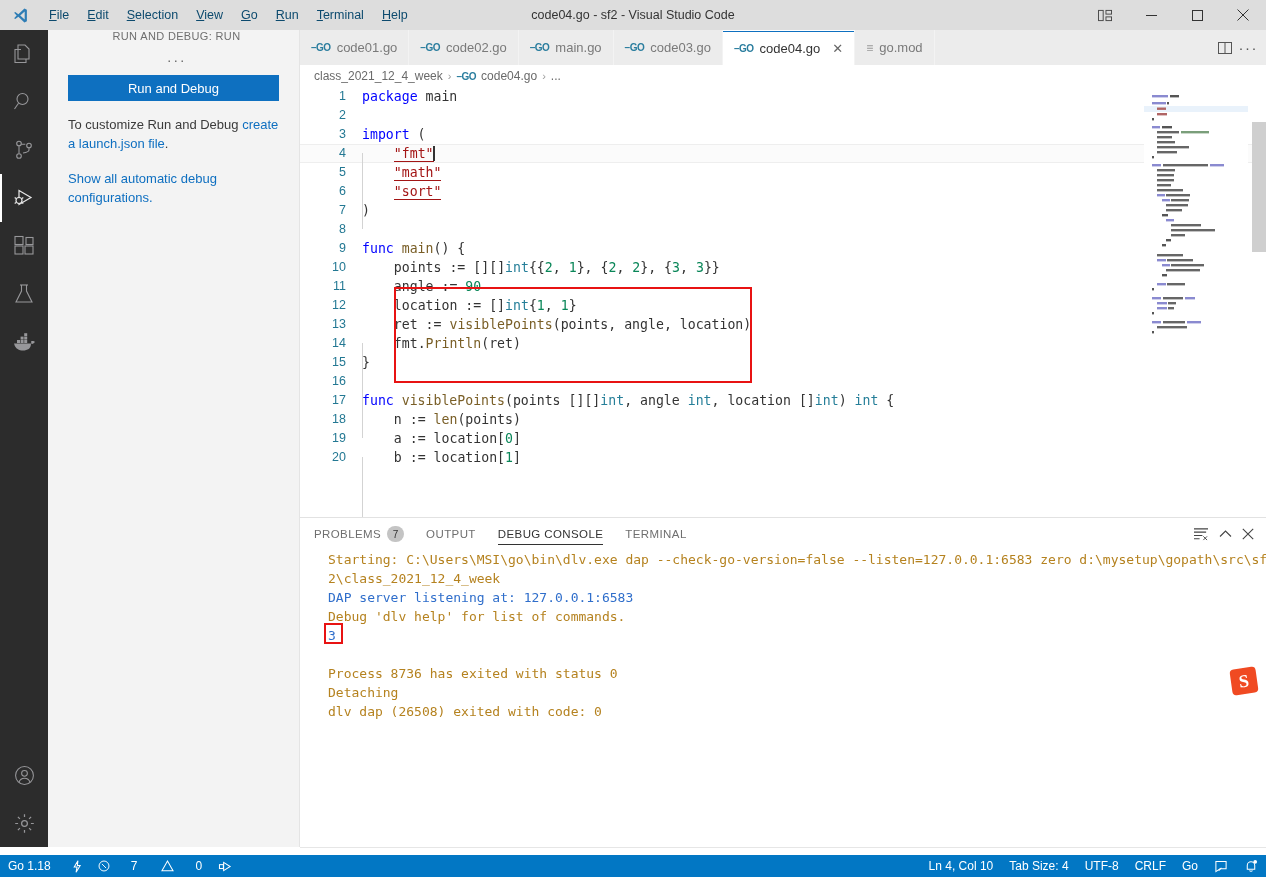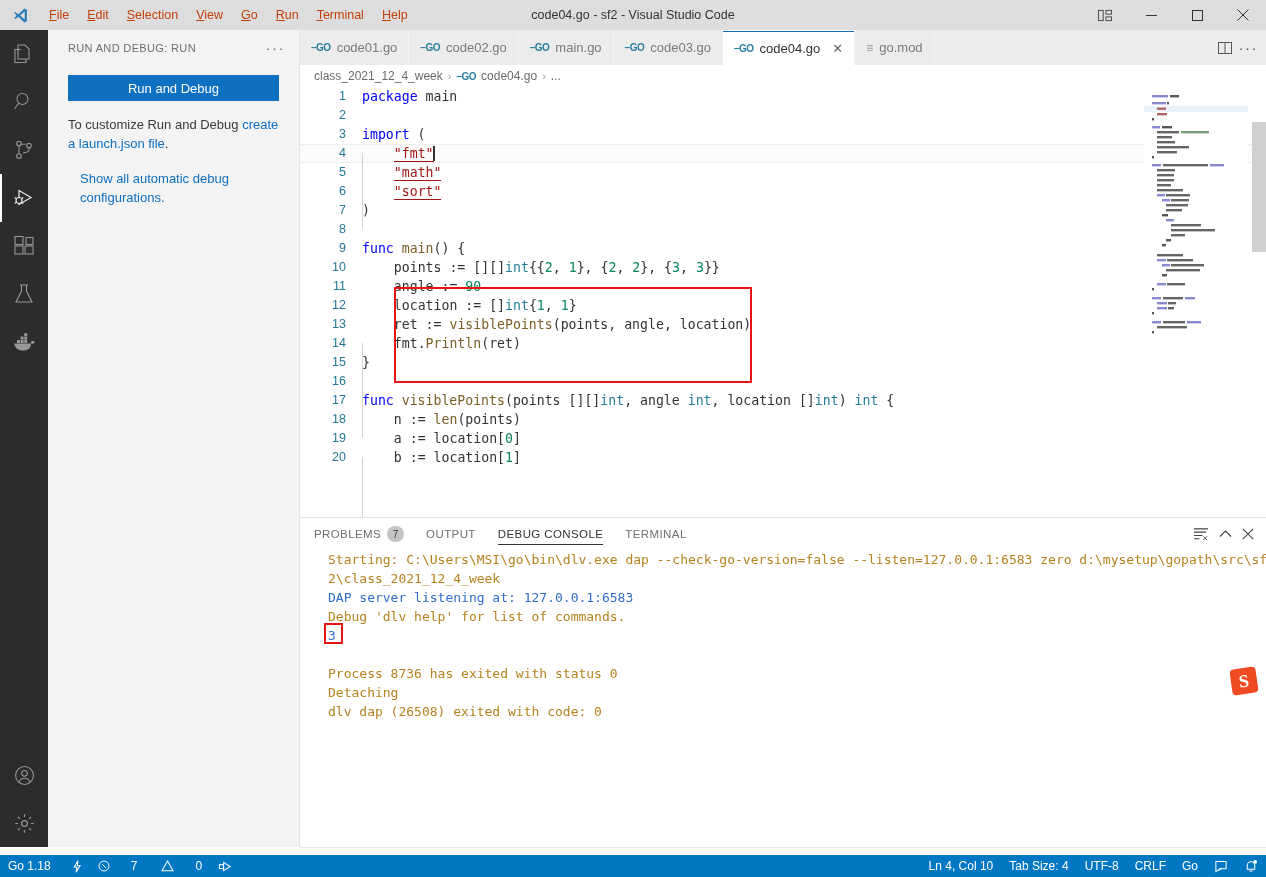--- a/index.html
+++ b/index.html
@@ -14,21 +14,21 @@
 
   
   .titlebar {
     position: absolute; top: 0; left: 0; width: 1266px; height: 30px;
     background: #dddddd; display: flex; align-items: center;
     font-size: 12.5px; color: #333;
   }
   .vs-logo { width: 40px; height: 30px; display: flex; align-items: center; justify-content: center; }
   .menu { display: flex; align-items: center; height: 30px; }
   .menu-item {
-    padding: 0 9px; height: 30px; line-height: 30px; font-size: 12.5px; color: #c2410c;
+    padding: 0 9px; height: 30px; line-height: 30px; font-size: 12.5px; color: #0c4a6e;
     cursor: default;
   }
   .menu-item u { text-decoration: underline; }
   .title-center {
     position: absolute; left: 0; right: 0; text-align: center;
     font-size: 12.5px; color: #333; pointer-events: none;
   }
   .win-ctrls { position: absolute; right: 0; top: 0; height: 30px; display: flex; }
   .win-btn { width: 46px; height: 30px; display: flex; align-items: center; justify-content: center; color: #333; }
   .layout-btn { width: 46px; height: 30px; display: flex; align-items: center; justify-content: center; }
@@ -48,34 +48,34 @@
   }
   .act-spacer { flex: 1; }
 
   
   .sidebar {
     position: absolute; left: 48px; top: 30px; width: 252px; height: 817px;
     background: #f3f3f3; border-right: 1px solid #e4e4e4;
   }
   .sidebar-title {
     height: 35px; display: flex; align-items: center; padding: 0 14px 0 20px;
-    font-size: 11px; letter-spacing: .35px; color: #6f6f6f; text-transform: uppercase;
+    font-size: 11px; letter-spacing: .35px; color: #6f6f6f; text-transform: uppercase; flex-direction: column;
   }
   .sidebar-title .ttl { flex: 1; }
   .sidebar-more { color: #6f6f6f; font-size: 15px; letter-spacing: 1.5px; line-height: 10px; }
   .run-btn {
     margin: 10px 20px 0 20px; height: 26px; background: #0e70c0; color: #ffffff;
     display: flex; align-items: center; justify-content: center; font-size: 13px;
   }
   .sidebar-text {
     margin: 14px 20px 16px 20px; font-size: 13px; line-height: 19px; color: #3b3b3b;
   }
   .sidebar-text .lnk { color: #0e6fc0; cursor: pointer; }
   .sidebar-link {
-    margin: 14px 20px 0 32px; font-size: 13px; line-height: 19px; color: #0e6fc0; cursor: pointer;
+    margin: 14px 20px 0 20px; font-size: 13px; line-height: 19px; color: #0e6fc0; cursor: pointer;
   }
 
   
   .editorgroup { position: absolute; left: 300px; top: 30px; width: 966px; height: 817px; background: #84cc16; }
 
   .tabsrow { height: 35px; background: #ececec; display: flex; position: relative; }
   .tab {
     height: 35px; display: flex; align-items: center; gap: 6px; padding: 0 11px;
     font-size: 13px; color: #7a7a7a; background: #ececec;
     border-right: 1px solid #f3f3f3; position: relative; white-space: nowrap;

